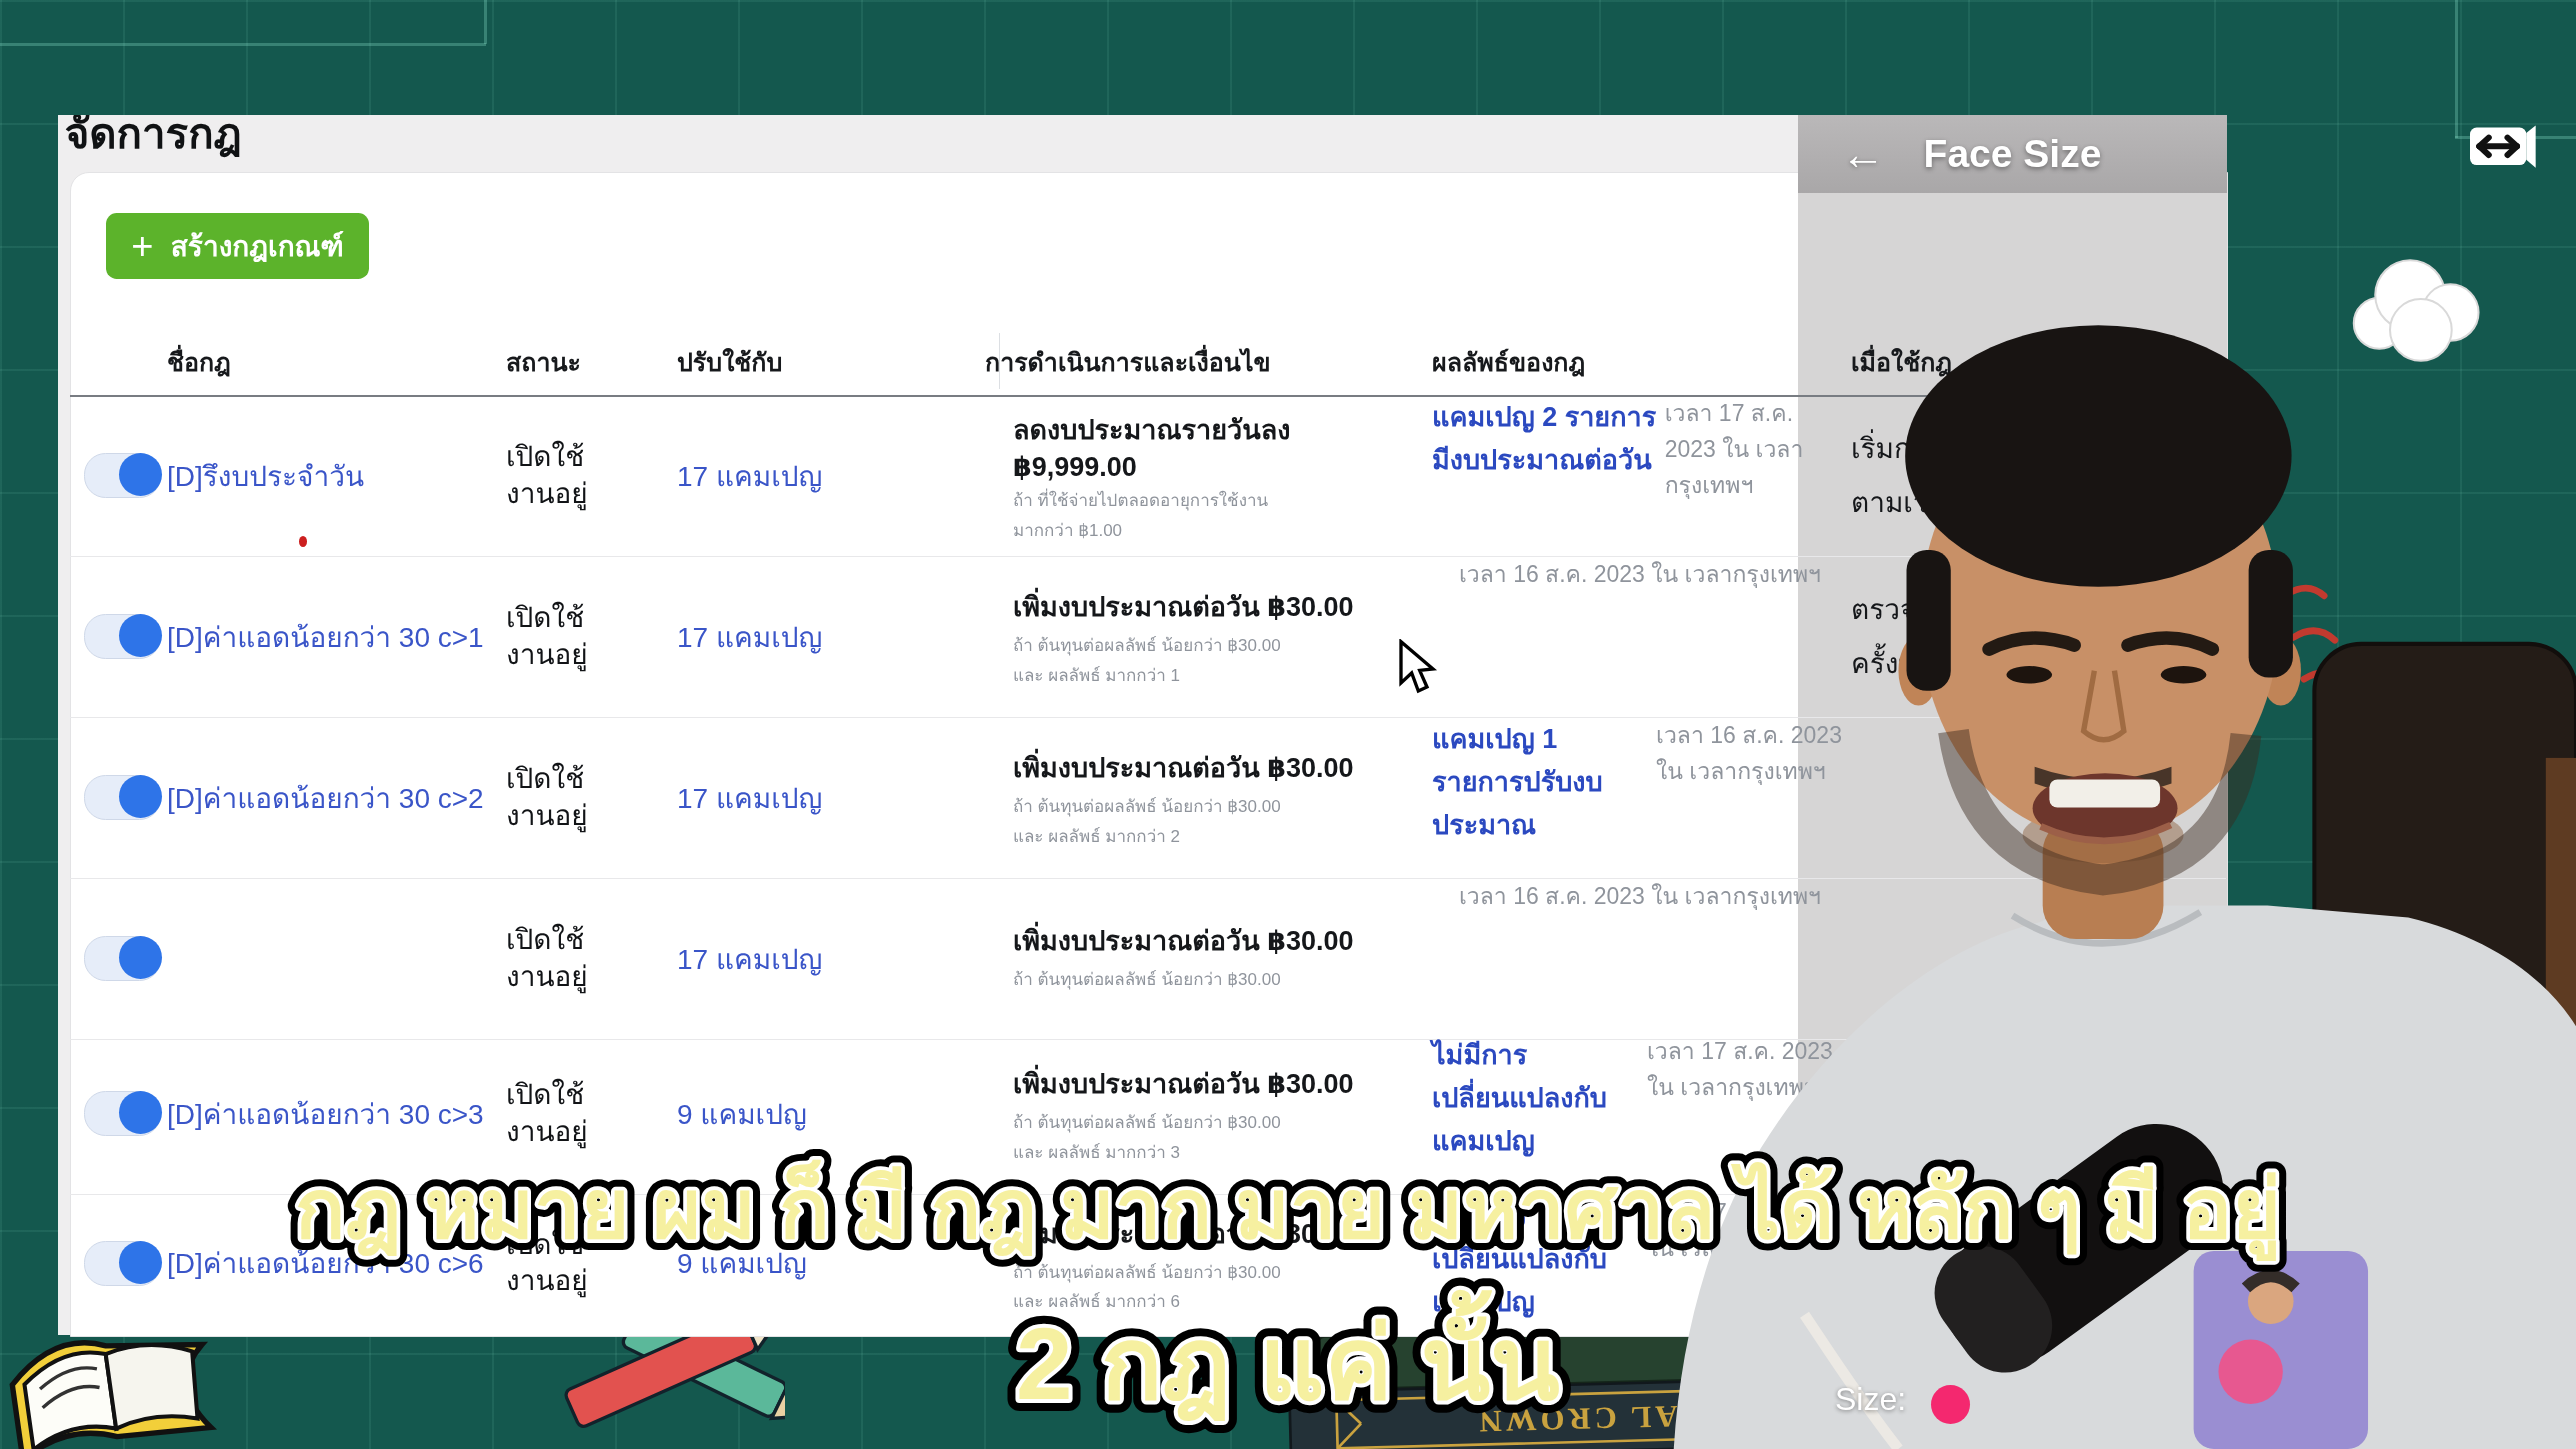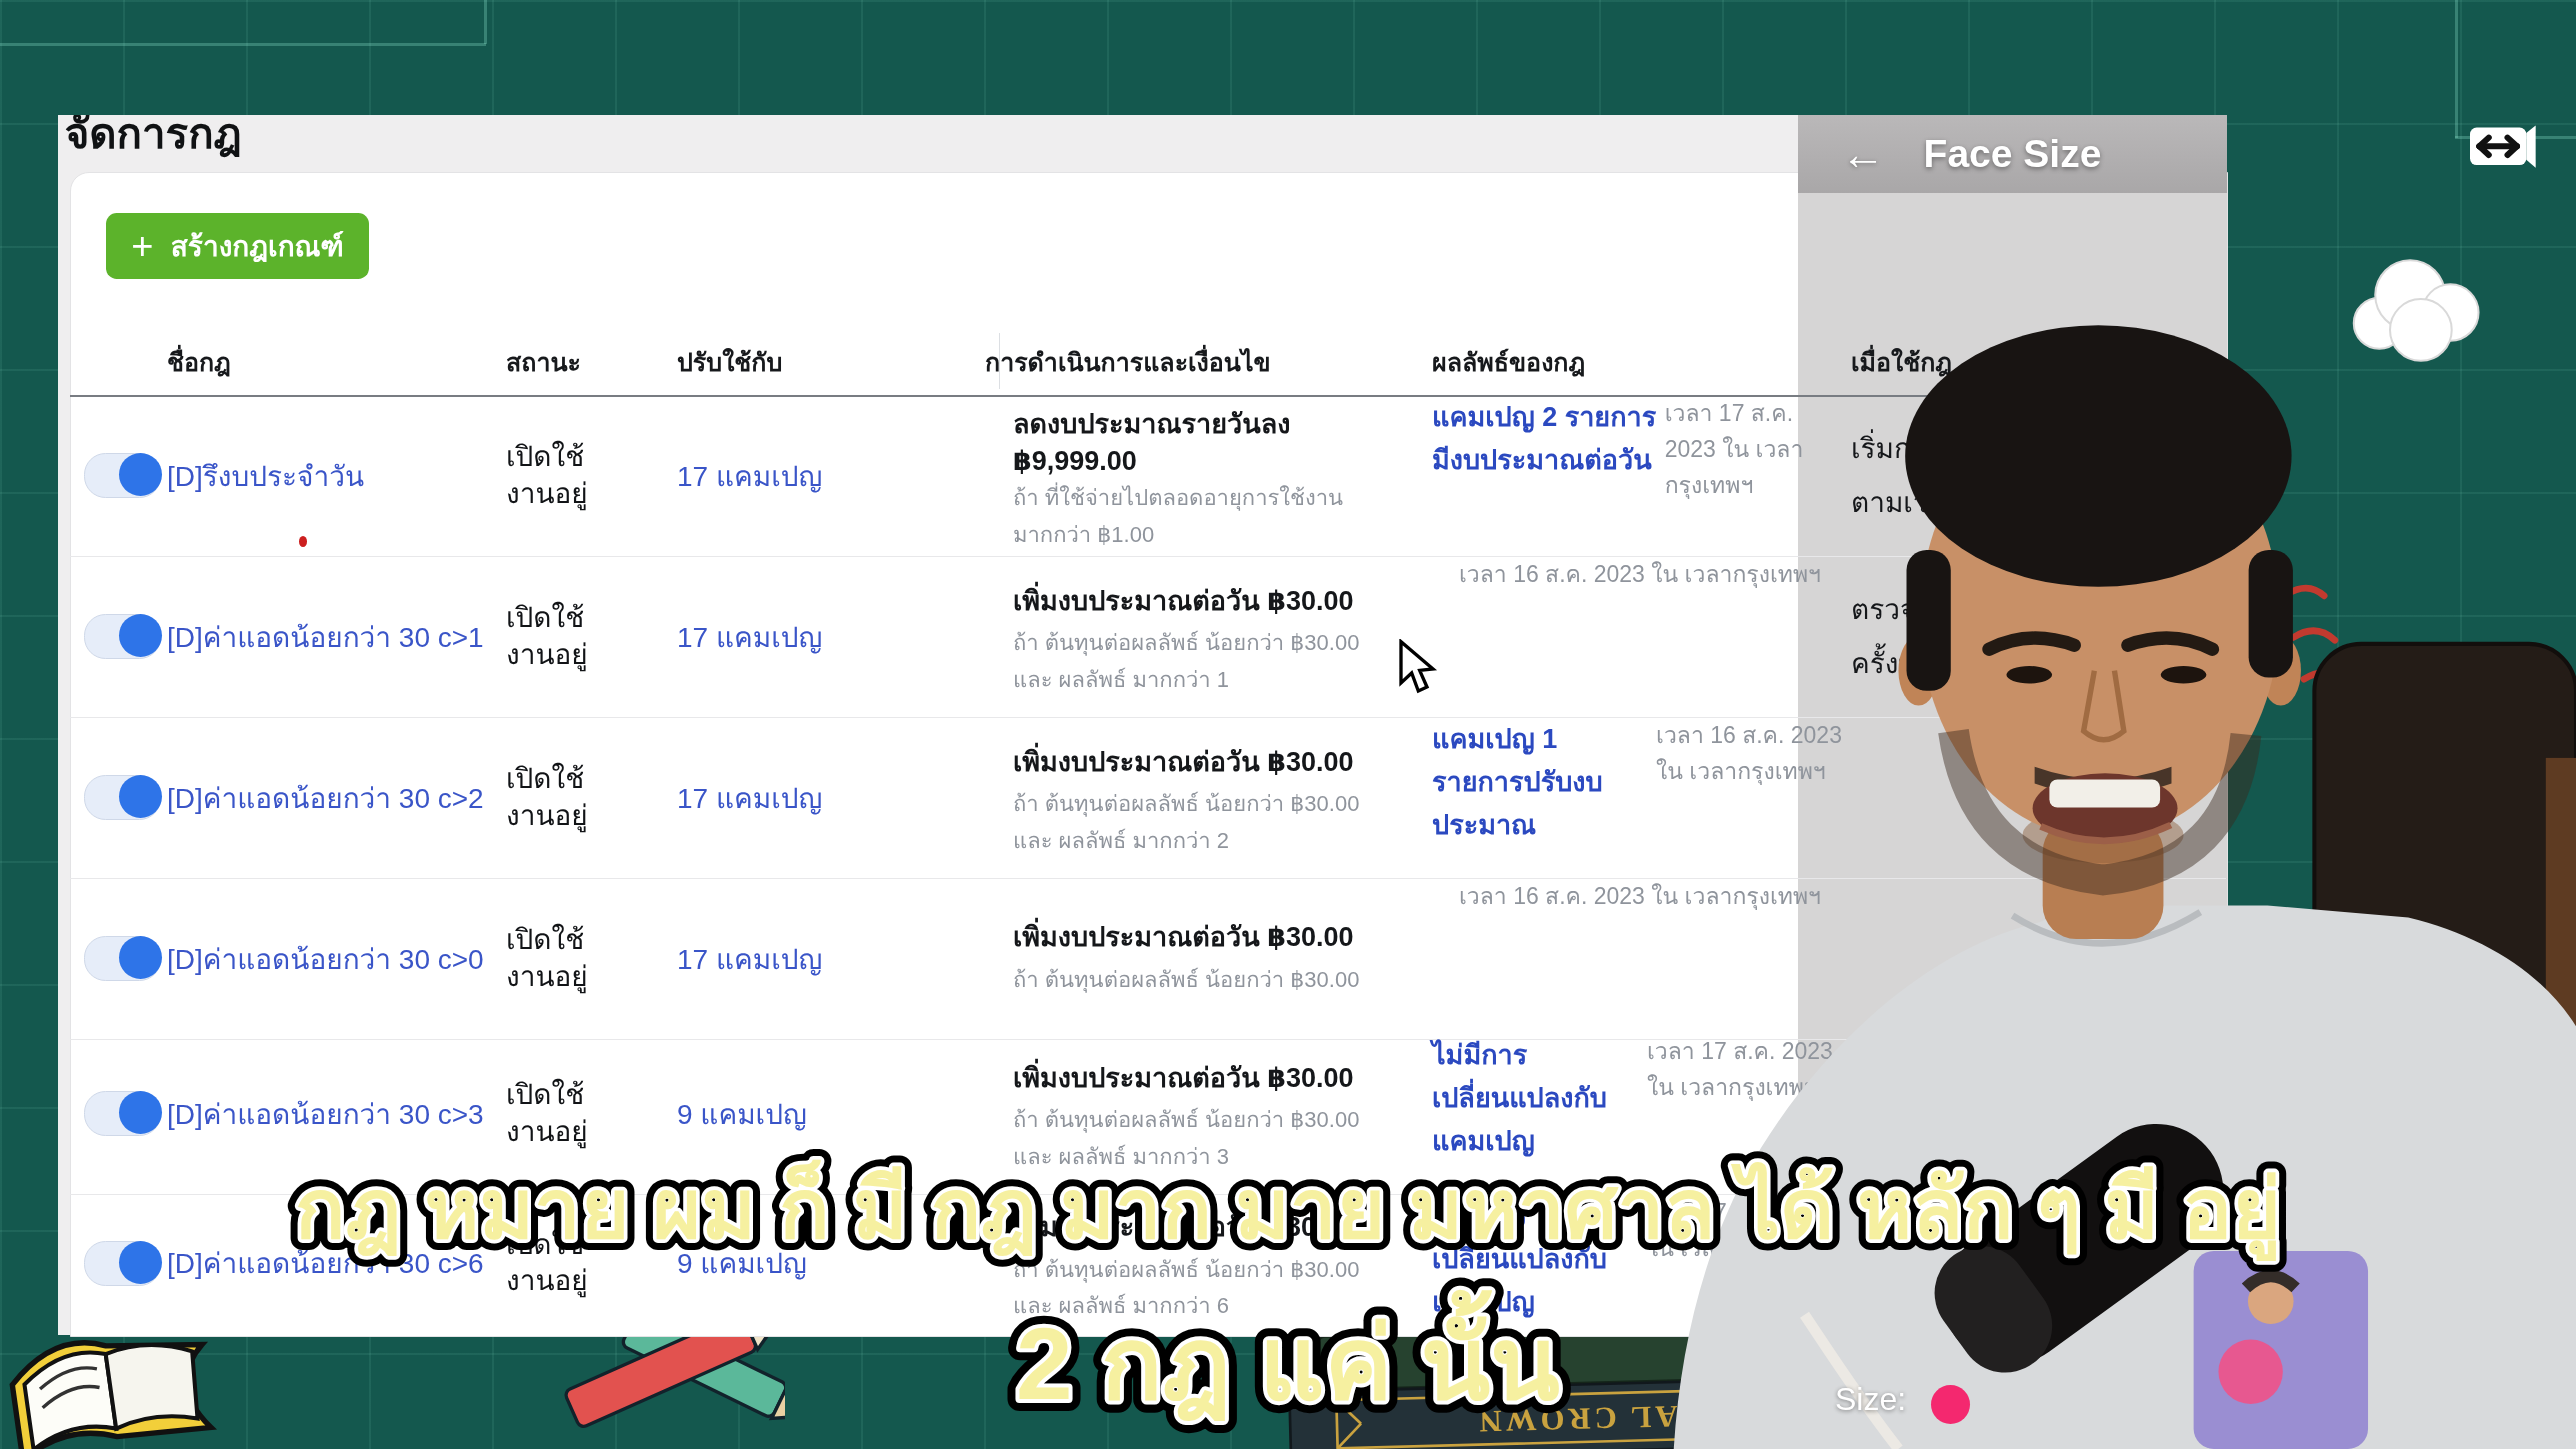--- a/index.html
+++ b/index.html
@@ -49,21 +49,21 @@
   .row{position:absolute;left:0;width:2156px;height:161px;border-bottom:1.3px solid #e8e8ea;}
   .cell{position:absolute;top:0;height:100%;display:flex;}
   .c-toggle{left:9.4px;width:87px;align-items:center;justify-content:center;}
   .c-name{left:97px;width:322px;align-items:center;font-size:28px;color:#3a55c8;}
   .c-status{left:436px;width:161px;flex-direction:column;justify-content:center;font-size:28px;color:#121417;line-height:1.3;}
   .c-applied{left:607px;width:288px;align-items:center;font-size:28px;color:#3a55c8;}
   .c-actions{left:943px;width:396px;flex-direction:column;justify-content:center;gap:6.7px;}
   .c-result{left:1362px;width:416px;flex-direction:row;justify-content:center;gap:8px;}
   .c-when{left:1781px;width:349px;flex-direction:column;justify-content:center;font-size:28px;color:#15171a;line-height:1.5;gap:12px;}
   .action{font-size:27px;font-weight:700;color:#15171a;}
-  .cond{font-size:22px;color:#8f949c;line-height:1.35;}
+  .cond{font-size:17px;color:#8f949c;line-height:1.35;}
   .rlink{font-size:27px;font-weight:700;color:#2b49c0;cursor:pointer;}
   .rtime{font-size:23px;color:#8f949c;}
 
   .toggle{width:75px;height:43px;border-radius:21.5px;background:#e6edf9;border:1.3px solid #cfd8e8;position:relative;cursor:pointer;}
   .knob{position:absolute;right:-1.3px;top:-0.7px;width:43px;height:43px;border-radius:50%;background:#2e74e8;}
   .red-dot{position:absolute;left:229px;top:364px;width:8px;height:10.7px;background:#cc1f1f;border-radius:50%;}
 
   
   .fw-body{position:absolute;left:1798px;top:115px;width:429px;height:1334px;
            background:rgba(204,202,203,0.80);z-index:2;}
@@ -249,21 +249,20 @@
         <div></div>
       </div>
   </div>
 
   <div class="row" style="top:706px;">
     <div class="cell c-toggle">
         <div class="toggle">
           <div class="knob"></div>
         </div>
       </div>
-    <div class="cell c-name">[D]ค่าแอดน้อยกว่า 30 c&gt;0</div>
     <div class="cell c-status">
         <div>เปิดใช้</div>
         <div>งานอยู่</div>
       </div>
     <div class="cell c-applied">17 แคมเปญ</div>
     <div class="cell c-actions">
       <div class="action">เพิ่มงบประมาณต่อวัน ฿30.00</div>
       <div class="cond">ถ้า ต้นทุนต่อผลลัพธ์ น้อยกว่า ฿30.00</div>
       <div class="cond"></div>
     </div>

